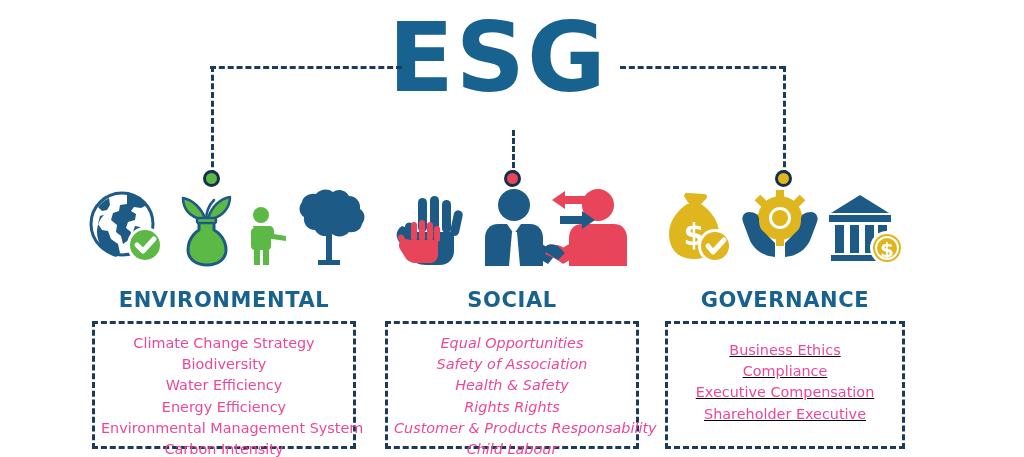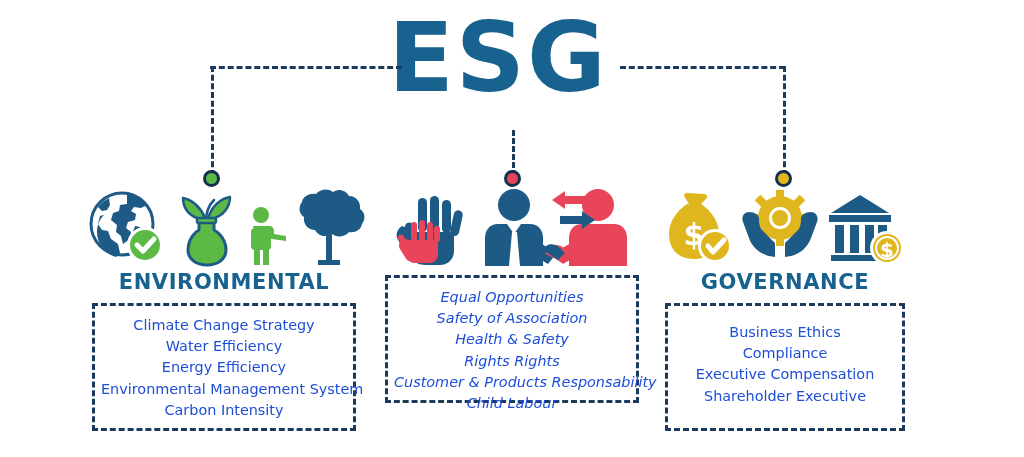--- a/index.html
+++ b/index.html
@@ -50,50 +50,50 @@
   .pillar { position: absolute; top: 186px; }
   .icon-row {
     position: relative;
     height: 80px;
     display: flex;
     align-items: flex-end;
     justify-content: center;
     gap: 6px;
   }
   .pillar-heading {
-    margin-top: 4px;
+    margin-top: 22px;
     text-align: center;
     font-family: "DejaVu Sans", sans-serif;
     font-weight: 700;
     font-size: 21px;
     letter-spacing: 0.6px;
     color: #17628e;
   }
   .list-box {
     margin-top: 9px;
     border: 3px dashed #1b3a5c;
     padding: 9px 6px 10px 6px;
     background: #fff;
   }
   .list-box .row {
     text-align: center;
     font-family: "DejaVu Sans", sans-serif;
     font-size: 14.4px;
-    color: #1d4ed8;
+    color: #ec4899;
     line-height: 1.47;
     white-space: nowrap;
   }
 
   #pillar-env  { left: 92px;  width: 264px; }
   #pillar-soc  { left: 385px; width: 254px; }
   #pillar-gov  { left: 665px; width: 240px; }
 
   #pillar-env .list-box { height: 128px; }
   #pillar-soc .list-box { height: 128px; font-style: italic; }
-  #pillar-gov .list-box { height: 128px; }
+  #pillar-gov .list-box { height: 128px; text-decoration: underline; }
   #pillar-gov .list-box { padding-top: 16px; }
 
   svg { display: block; overflow: visible; }
 </style>
 </head>
 <body>
 
 <div id="page">
 
   <div class="esg-title">ESG</div>
@@ -151,20 +151,21 @@
           <path d="M20 6c4-5 12-6 17-2 5-4 13-2 16 4 7 0 12 6 11 13 5 3 6 10 2 15-1 6-7 9-13 8-4 5-12 6-17 2-6 4-14 2-17-4-7 0-12-6-11-13-5-3-6-10-2-15 1-6 8-9 14-8z" fill="#1d5b86"></path>
           <rect x="30" y="44" width="6" height="28" fill="#1d5b86"></rect>
           <path d="M22 72h22v5H22z" fill="#1d5b86"></path>
         </svg>
       </span>
 
     </div>
     <div class="pillar-heading">ENVIRONMENTAL</div>
     <div class="list-box">
       <div class="row">Climate Change Strategy</div>
+      <div class="row">Biodiversity</div>
       <div class="row">Water Efficiency</div>
       <div class="row">Energy Efficiency</div>
       <div class="row">Environmental Management System</div>
       <div class="row">Carbon Intensity</div>
     </div>
   </div>
 
   <div class="pillar" id="pillar-soc">
     <div class="icon-row" style="gap:14px;">
 
@@ -204,20 +205,21 @@
 
           <path d="M68 60c5-4 12-4 17 1l6 6-9 8-8-5-9-4z" fill="#e8455a"></path>
           <path d="M66 58c4-3 10-2 14 2l5 5-7 7-9-6-6-3z" fill="#1d5b86"></path>
 
           <path d="M107 8h-22V3L72 12l13 9v-5h22z" fill="#e8455a"></path>
           <path d="M80 28h22v-5l13 9-13 9v-5H80z" fill="#1d5b86"></path>
         </svg>
       </span>
 
     </div>
+    <div class="pillar-heading">SOCIAL</div>
     <div class="list-box">
       <div class="row">Equal Opportunities</div>
       <div class="row">Safety of Association</div>
       <div class="row">Health &amp; Safety</div>
       <div class="row">Rights Rights</div>
       <div class="row">Customer &amp; Products Responsability</div>
       <div class="row">Child Labour</div>
     </div>
   </div>
 

